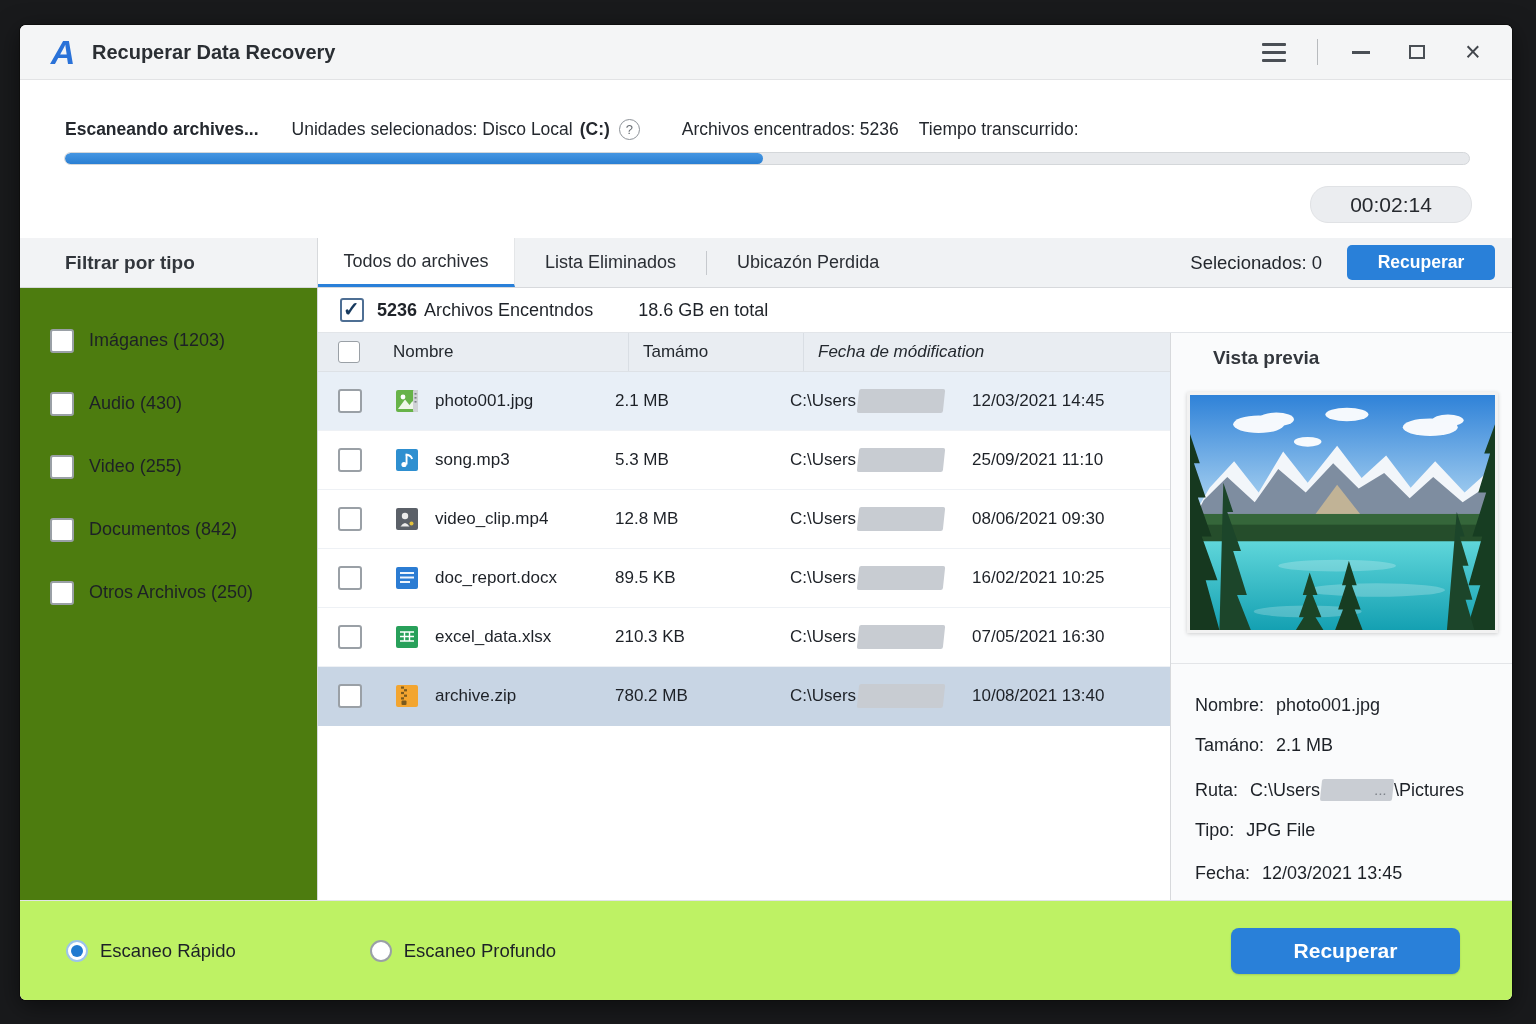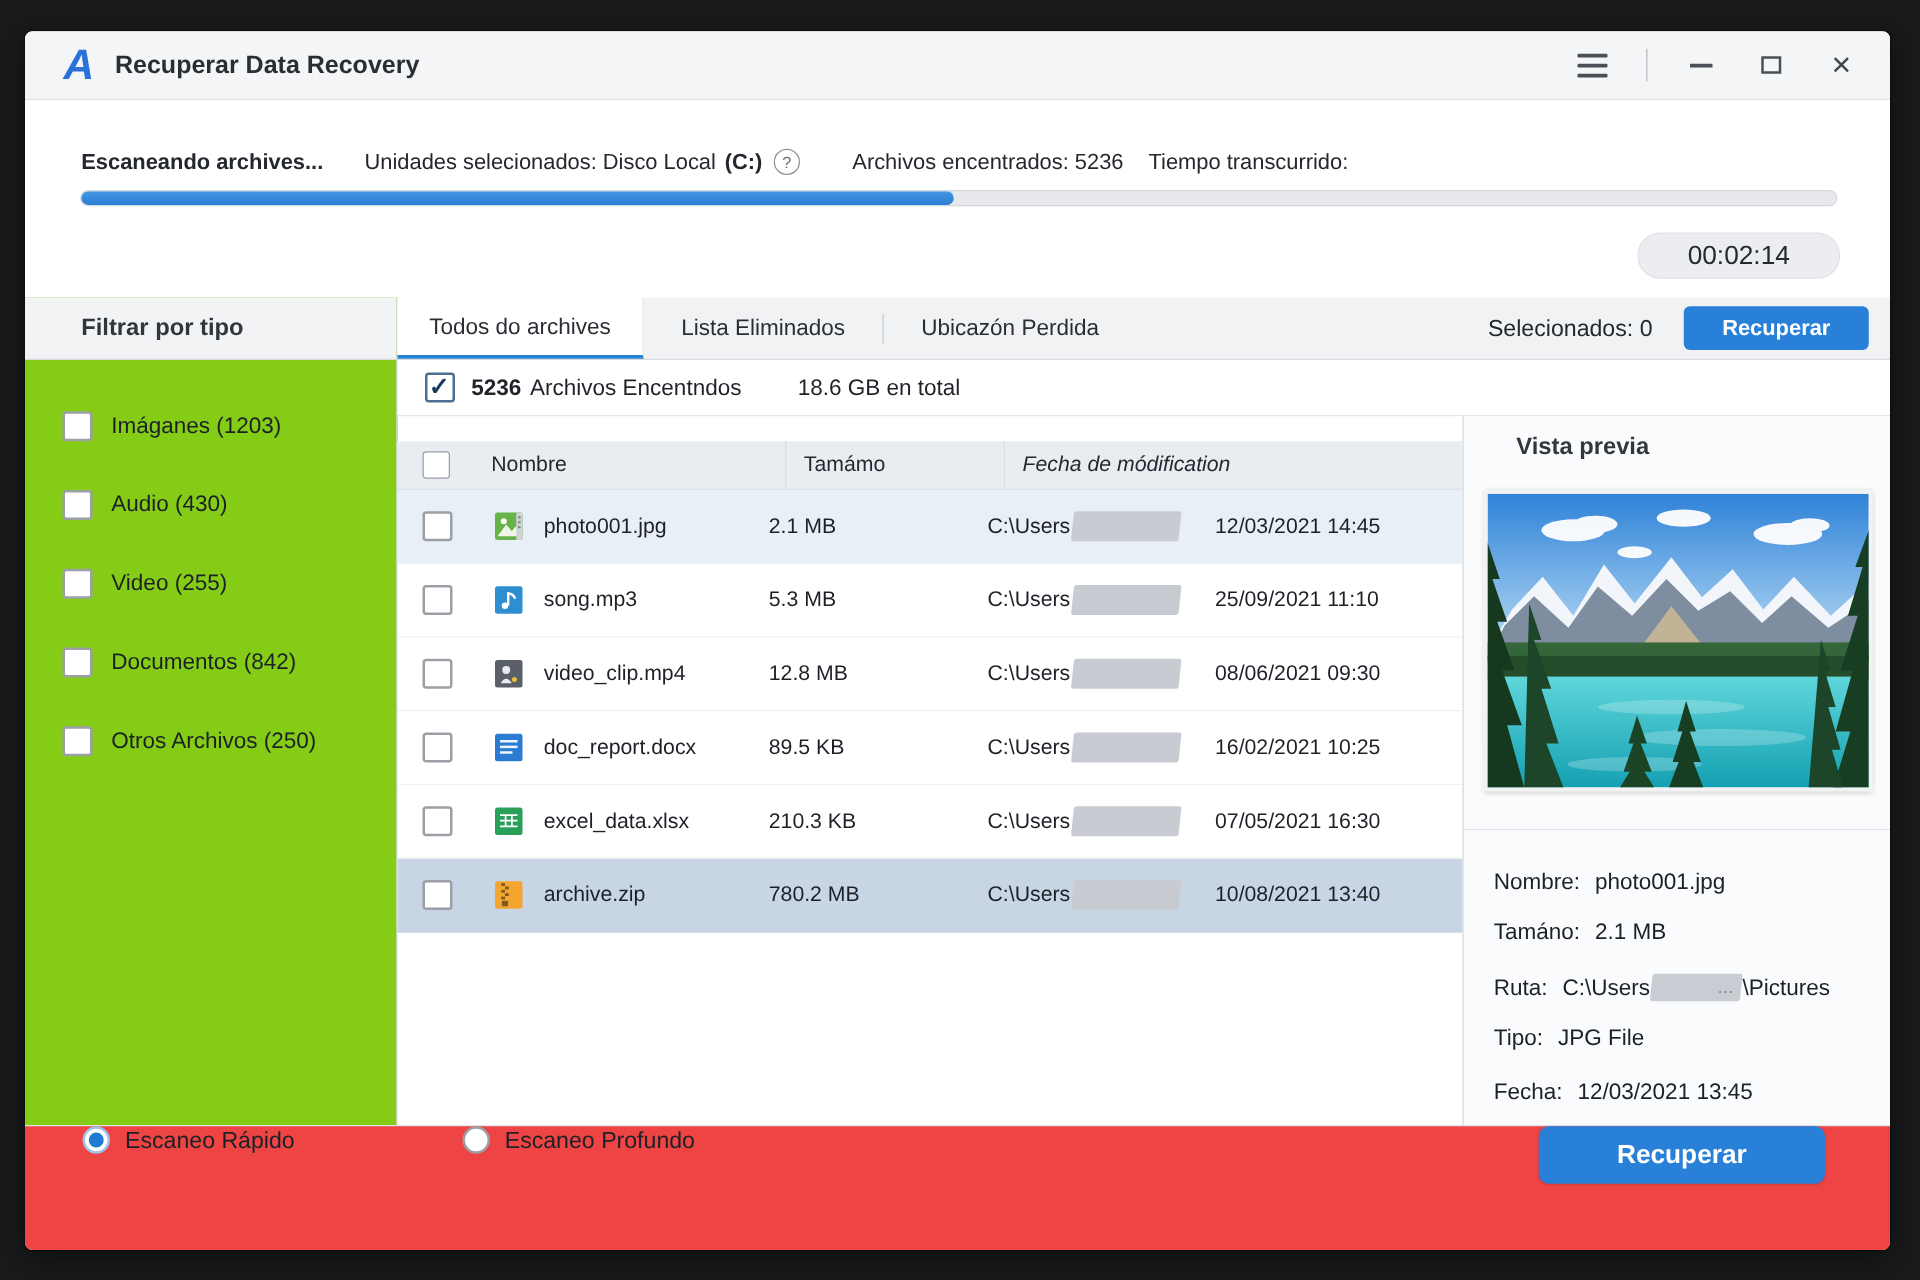--- a/index.html
+++ b/index.html
@@ -31,21 +31,21 @@
                display:inline-flex; align-items:center; justify-content:center;
                font-size:13px; color:#6a6f75; margin:0 10px 0 9px; cursor:pointer; }
   .progress-track { position:absolute; left:44px; top:127px; width:1406px; height:13px;
                     background:#e7e9ec; border:1px solid #d4d7da; border-radius:7px; overflow:hidden; }
   .progress-fill { height:100%; background:linear-gradient(#4596e2,#2a7fd3); border-radius:7px; }
   .timer-badge { position:absolute; right:40px; top:161px; width:162px; height:37px; background:#ebedf0;
                  border:1px solid #e0e2e5; border-radius:18px; display:flex; align-items:center; justify-content:center;
                  font-size:21px; color:#26292e; }
 
   
-  .sidebar { position:absolute; left:0; top:213px; width:298px; height:662px; background:#84cc16; border-right:1px solid #d7d9dc; }
+  .sidebar { position:absolute; left:0; top:213px; width:298px; height:662px; background:#4d7c0f; border-right:1px solid #d7d9dc; }
   .sidebar-head { height:50px; background:#f2f3f5; border-bottom:1px solid #d7d9dc;
                   display:flex; align-items:center; padding-left:45px; font-size:19px; font-weight:700; color:#32363c; }
   .filter-list { padding:34px 0 0 30px; }
   .filter-item { display:flex; align-items:center; height:37px; margin-bottom:26px; cursor:pointer; }
   .checkbox { width:24px; height:24px; background:#fff; border:2px solid #9aa0a6; border-radius:3px; flex:0 0 auto; }
   .filter-item span.lbl { margin-left:15px; font-size:18px; color:#1d2126; }
 
   
   .tabrow { position:absolute; left:298px; top:213px; width:1194px; height:50px; background:#f0f2f4;
             border-bottom:1px solid #d7d9dc; display:flex; align-items:stretch; }
@@ -59,21 +59,21 @@
   
   .summaryrow { position:absolute; left:298px; top:263px; width:1194px; height:45px; background:#fff;
                 border-bottom:1px solid #e2e5e9; display:flex; align-items:center; padding-left:22px; font-size:18px; }
   .checkbox.checked { border-color:#4e6f94; position:relative; }
   .checkbox.checked .mark { position:absolute; left:1px; top:-3px; font-size:20px; font-weight:700; color:#173a5e; }
   .summaryrow .cnt { font-weight:700; margin-left:13px; }
   .summaryrow .cnt-lbl { margin-left:7px; }
   .summaryrow .total { margin-left:45px; }
 
   
-  .tablearea { position:absolute; left:298px; top:308px; width:852px; height:567px; background:#fff;margin-top:20px; }
+  .tablearea { position:absolute; left:298px; top:308px; width:852px; height:567px; background:#fff; }
   .thead { position:absolute; left:0; top:0; width:100%; height:39px; background:#e9edf2; border-bottom:1px solid #dde1e6;
            display:flex; align-items:center; font-size:17px; color:#24292f; }
   .thead .checkbox { width:22px; height:22px; margin-left:20px; border-width:1.6px; background:#fff; }
   .h-name { margin-left:33px; width:235px; }
   .h-size { width:175px; border-left:1px solid #d9dee4; padding-left:14px; align-self:stretch; display:flex; align-items:center; }
   .h-path { width:182px; border-left:1px solid #d9dee4; padding-left:14px; align-self:stretch; display:flex; align-items:center; }
   .h-date { flex:1; border-left:1px solid #d9dee4; padding-left:14px; align-self:stretch; display:flex; align-items:center;font-style:italic; }
   .trow { position:absolute; left:0; width:100%; height:59px; display:flex; align-items:center;
           border-bottom:1px solid #eef1f5; font-size:17px; color:#1d2127; cursor:pointer; }
   .trow .checkbox { width:24px; height:24px; margin-left:20px; border-width:2px; background:#fff; }
@@ -92,22 +92,22 @@
   .preview-img { position:absolute; left:16px; top:59px; width:311px; height:241px; background:#fff;
                  border:3px solid #f2f2f2; box-shadow:0 1px 4px rgba(0,0,0,.18); }
   .preview-img svg { display:block; width:100%; height:100%; }
   .rp-divider { position:absolute; left:0; top:330px; width:100%; height:1px; background:#e3e5e8; }
   .rp-field { position:absolute; left:24px; font-size:18px; color:#1d2127; display:flex; align-items:center; white-space:nowrap; }
   .rp-field .flbl { margin-right:12px; }
   .redact-sm { display:inline-block; width:72px; height:22px; background:#c9cdd3; border-radius:2px;
                transform:skewX(-6deg); margin:0 1px; color:#7e838a; font-size:15px; text-align:right; line-height:22px; padding-right:6px; }
 
   
-  .bottombar { position:absolute; left:0; top:875px; width:1492px; height:100px; background:#ef4444; border-top:1px solid #e2e4e7;
-               display:flex; align-items:flex-start; padding:0 30px; }
+  .bottombar { position:absolute; left:0; top:875px; width:1492px; height:100px; background:#bef264; border-top:1px solid #e2e4e7;
+               display:flex; align-items:center; padding:0 30px; }
   .radio-group { display:flex; align-items:center; margin-left:16px; }
   .radio { width:22px; height:22px; border-radius:50%; border:2px solid #9aa0a6; background:#fff; flex:0 0 auto; }
   .radio.sel { border-color:#9cc4ea; position:relative; }
   .radio.sel::after { content:""; position:absolute; left:3px; top:3px; width:12px; height:12px; border-radius:50%; background:#1f7ad0; }
   .radio-lbl { margin-left:12px; font-size:18.5px; color:#1d2127; }
   .rgap { width:118px; }
   .btn-recover-bottom { margin-left:auto; margin-right:22px; width:229px; height:46px; background:#2980d9; color:#fff;
                         border:none; border-radius:8px; font-size:21px; font-weight:700; font-family:inherit; cursor:pointer;
                         box-shadow:0 1px 2px rgba(0,0,0,.15); }
 </style>

